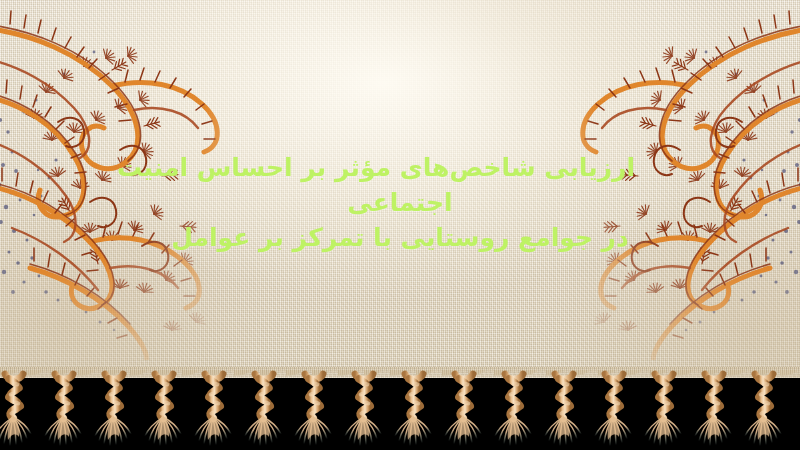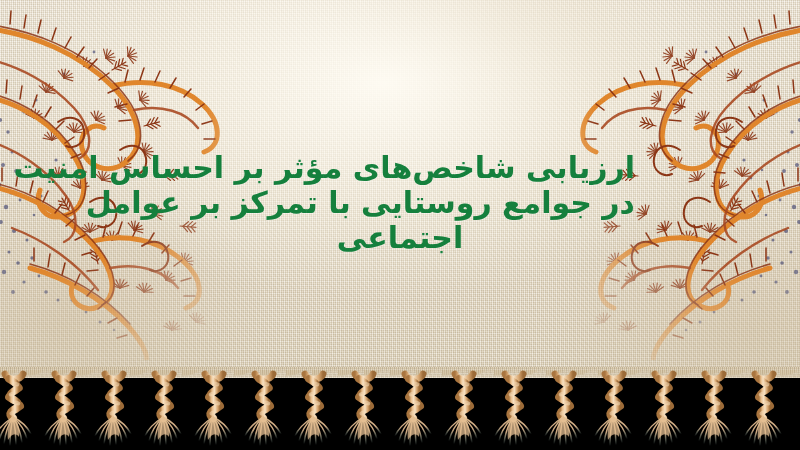--- a/index.html
+++ b/index.html
@@ -99,22 +99,22 @@
   .title-block {
     position: absolute;
     left: 50%;
     top: 150px;
     transform: translateX(-50%);
     width: 470px;
     text-align: center;
     direction: rtl;
   }
   .title-line {
-    color: #15803d;
-    font-size: 30px;
+    color: #bef264;
+    font-size: 25px;
     font-weight: bold;
     line-height: 35px;
     letter-spacing: 0px;
     white-space: nowrap;
     text-shadow: 0 1px 0 rgba(255,255,255,0.22);
   }
 
   
   .fringe {
     position: absolute;
@@ -521,22 +521,22 @@
         <path d="M126 150 C 138 142, 150 146, 152 158 C 154 170, 144 178, 134 174"></path>
         <path d="M96 202 C 108 194, 120 198, 122 210 C 124 222, 114 230, 104 226"></path>
         <path d="M148 246 C 160 238, 172 242, 174 254 C 176 266, 166 274, 156 270"></path>
         <path d="M64 122 C 76 114, 88 118, 90 130 C 92 142, 82 150, 72 146"></path>
       </g>
     </g>
   </svg>
 
   <div class="title-block">
     <div class="title-line">ارزیابی شاخص‌های مؤثر بر احساس امنیت</div>
+    <div class="title-line">اجتماعی</div>
     <div class="title-line">در جوامع روستایی با تمرکز بر عوامل</div>
-    <div class="title-line">اجتماعی</div>
   </div>
 
   <svg class="fringe" width="800" height="84" viewBox="0 0 800 84">
     <defs>
       <linearGradient id="cord" x1="0" y1="0" x2="1" y2="0">
         <stop offset="0%" stop-color="#a9753f"></stop>
         <stop offset="22%" stop-color="#e8bd8b"></stop>
         <stop offset="48%" stop-color="#f8e2c4"></stop>
         <stop offset="75%" stop-color="#d9a974"></stop>
         <stop offset="100%" stop-color="#9c6b38"></stop>

